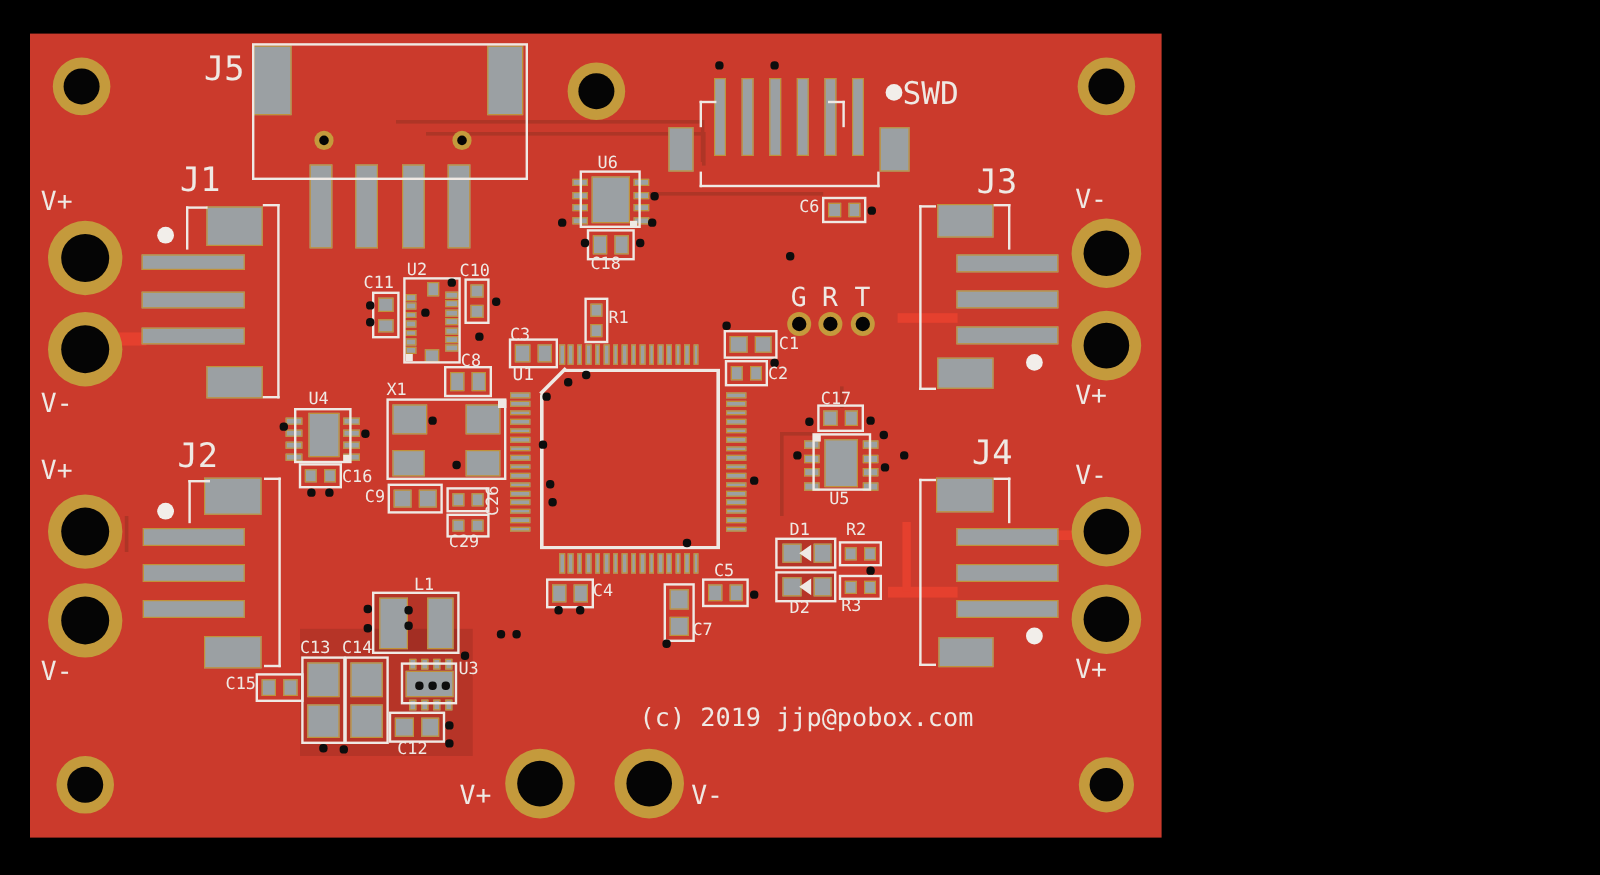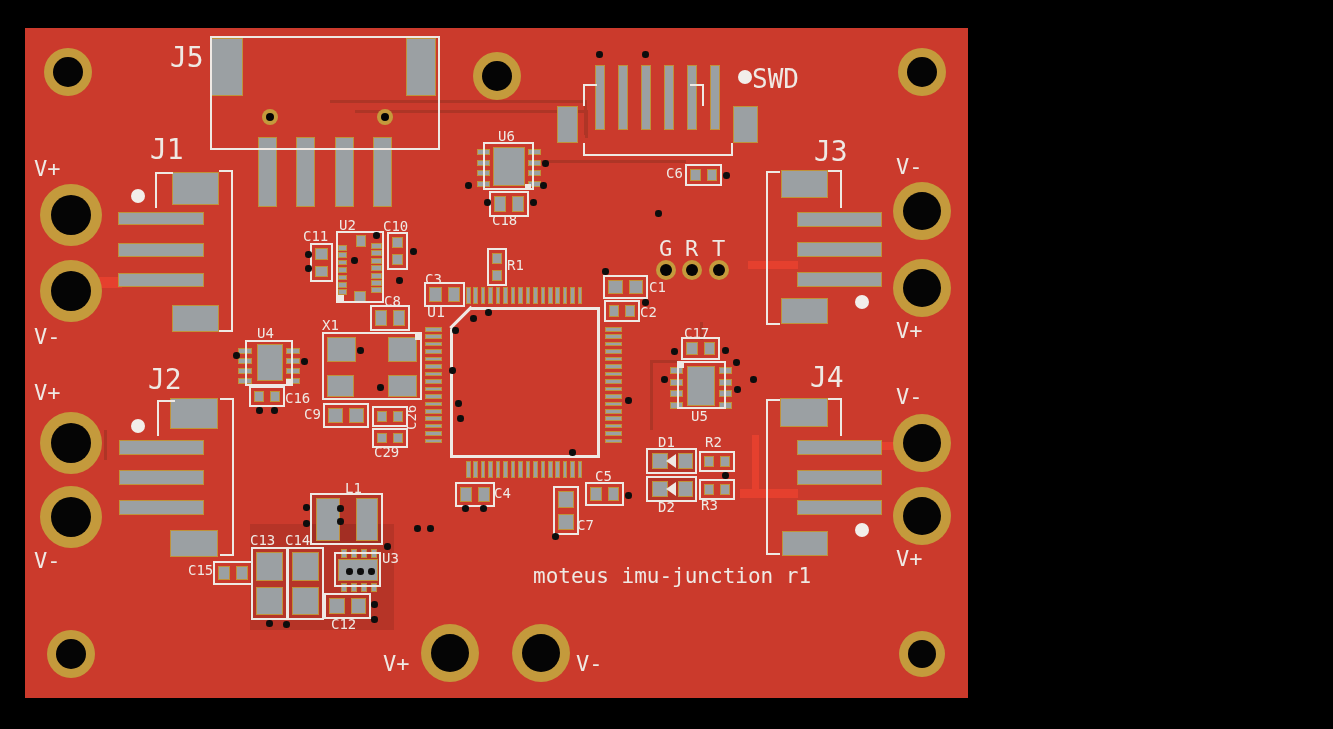--- a/index.html
+++ b/index.html
@@ -471,14 +471,14 @@
     <div class="lbl" style="left: 658px; top: 435px; font-size: 14px;">D1</div>
     <div class="lbl" style="left: 705px; top: 435px; font-size: 14px;">R2</div>
     <div class="lbl" style="left: 658px; top: 500px; font-size: 14px;">D2</div>
     <div class="lbl" style="left: 701px; top: 498px; font-size: 14px;">R3</div>
     <div class="lbl" style="left: 345px; top: 481px; font-size: 14px;">L1</div>
     <div class="lbl" style="left: 250px; top: 533px; font-size: 14px;">C13</div>
     <div class="lbl" style="left: 285px; top: 533px; font-size: 14px;">C14</div>
     <div class="lbl" style="left: 382px; top: 551px; font-size: 14px;">U3</div>
     <div class="lbl" style="left: 331px; top: 617px; font-size: 14px;">C12</div>
     <div class="lbl" style="left: 188px; top: 563px; font-size: 14px;">C15</div>
-    <div class="lbl" style="left: 533px; top: 566px; font-size: 21px;">moteus imu-junction r1</div>
+    <div class="lbl" style="left: 533px; top: 588px; font-size: 21px;">(c) 2019 jjp@pobox.com</div>
   </div>
 
 </body></html>

